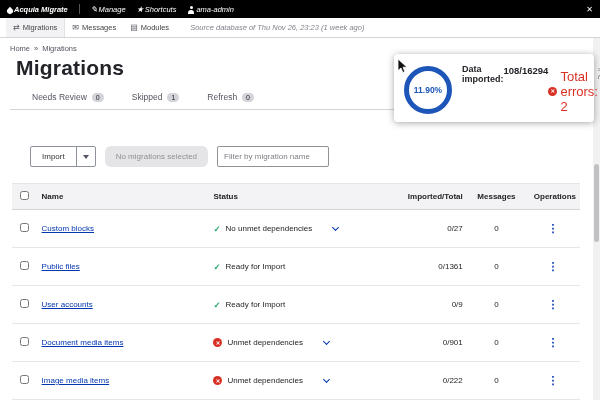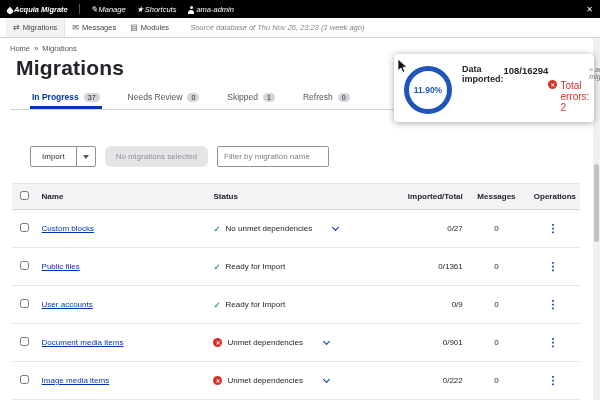--- a/index.html
+++ b/index.html
@@ -90,21 +90,21 @@
     display: flex; gap: 10px; z-index: 30;
   }
   .progress-ring {
     width: 48px; height: 48px; border-radius: 50%; border: 5px solid #1d56b8; flex: none;
     display: flex; align-items: center; justify-content: center; margin-top: 2px;
   }
   .ring-percent { color: #1d56b8; font-weight: bold; font-size: 8.5px; }
   .card-body { flex: 1; display: flex; flex-direction: row; }
   .card-title { font-weight: bold; font-size: 9px; }
   .card-value { font-weight: bold; font-size: 9.5px; margin-top: 1px; }
-  .card-errors { color: #d93025; font-size: 10px; display: flex; align-items: flex-start; gap: 3px; margin-top: 16px; }
+  .card-errors { color: #d93025; font-size: 13px; display: flex; align-items: center; gap: 3px; margin-top: 4px; }
   .card-across { font-style: italic; color: #6b6b70; font-size: 7px; margin-top: 2px; }
   .card-queued { color: #232429; font-size: 7px; margin-top: 5px; }
   .card-buttons { display: flex; gap: 4px; justify-content: flex-end; margin-top: 2px; }
   .card-btn { width: 17px; height: 14px; border: 1px solid #b7b7bd; border-radius: 3px; background: #fff; display: flex; align-items: center; justify-content: center; cursor: pointer; }
   .stop-glyph { width: 5px; height: 5px; background: #545560; }
   .pause-glyph { display: flex; gap: 1.5px; }
   .pause-glyph i { width: 1.5px; height: 6px; background: #545560; display: block; }
 
   .mouse-cursor { position: absolute; top: 59px; left: 397px; z-index: 35; }
 
@@ -158,24 +158,20 @@
 
     <div class="breadcrumb">
       <a>Home</a>
       <span>»</span>
       <span>Migrations</span>
     </div>
 
     <h1 class="page-title">Migrations</h1>
 
     <div class="tabs">
-      <div class="tab active">
-        <span>In Progress</span>
-        <span class="tab-badge">37</span>
-      </div>
       <div class="tab">
         <span>Needs Review</span>
         <span class="tab-badge">0</span>
       </div>
       <div class="tab">
         <span>Skipped</span>
         <span class="tab-badge">1</span>
       </div>
       <div class="tab">
         <span>Refresh</span>

